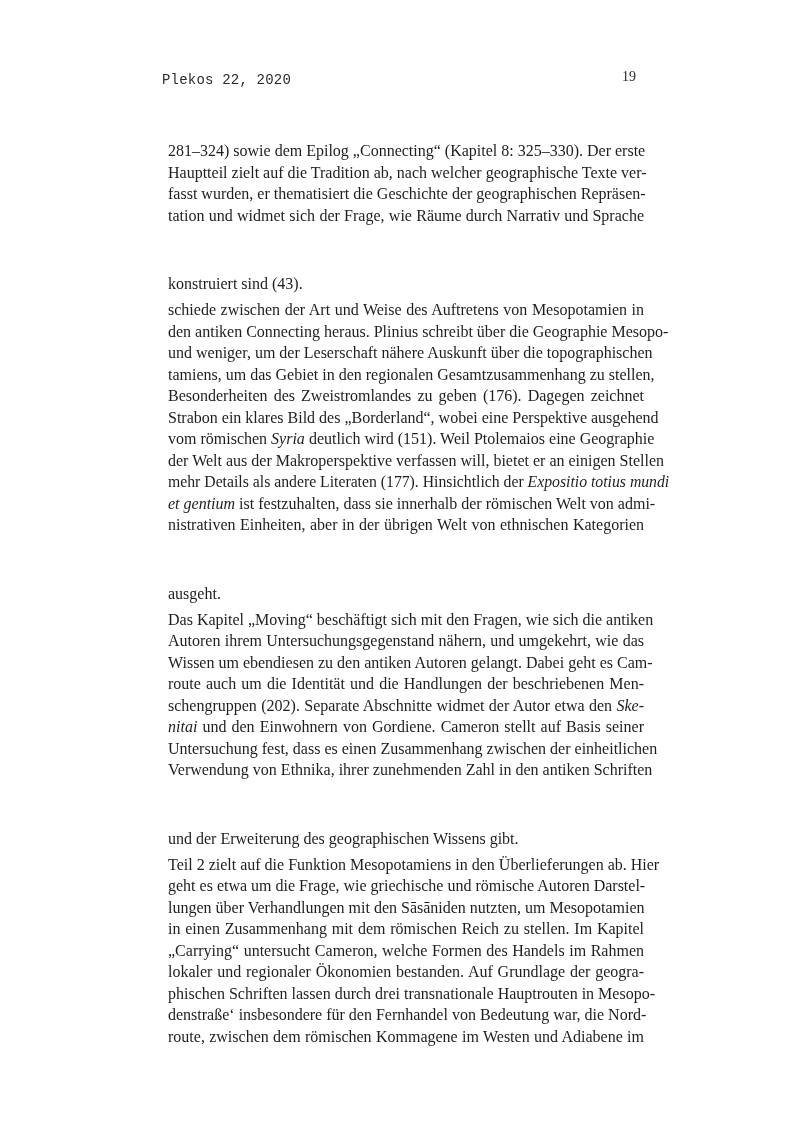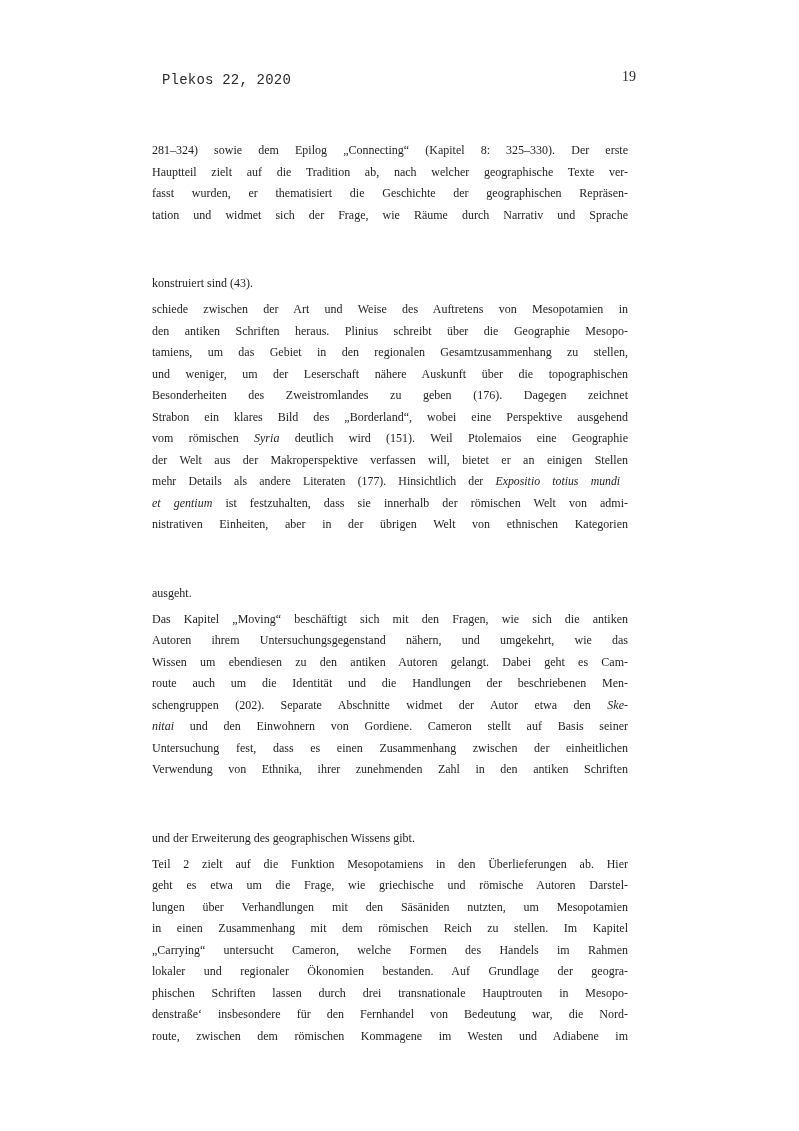--- a/index.html
+++ b/index.html
@@ -11,22 +11,22 @@
     color: #1e1e1e;
   }
   .page { position: absolute; inset: 0; background: #ffffff; }
   .running-header {
     position: absolute; left: 162px; top: 73px; width: 476px;
     font-size: 14px; line-height: 14px; color: #2a2a2a;
   }
   .journal { display: block; text-align: left; letter-spacing: 0.2px; font-family: Liberation Mono, monospace; }
   .pagenum { position: absolute; right: 2px; top: -3px; }
   .body-text {
-    position: absolute; left: 152px; top: 140px; width: 476px;
-    font-size: 12px; line-height: 21.5px;
+    position: absolute; left: 168px; top: 140px; width: 476px;
+    font-size: 16px; line-height: 21.5px;
   }
   .paragraph { margin-bottom: 4.5px; }
   .line {
     width: 476px;
     white-space: nowrap;
     text-align: justify;
     text-align-last: justify;
   }
   .line.last { text-align-last: left; margin-top: 47px; }
   .it { font-style: italic; }
@@ -42,23 +42,23 @@
   <div class="body-text">
       <div class="paragraph">
         <div class="line"><span>281–324) sowie dem Epilog „Connecting“ (Kapitel 8: 325–330). Der erste</span></div>
         <div class="line"><span>Hauptteil zielt auf die Tradition ab, nach welcher geographische Texte ver-</span></div>
         <div class="line"><span>fasst wurden, er thematisiert die Geschichte der geographischen Repräsen-</span></div>
         <div class="line"><span>tation und widmet sich der Frage, wie Räume durch Narrativ und Sprache</span></div>
         <div class="line last"><span>konstruiert sind (43).</span></div>
       </div>
       <div class="paragraph">
         <div class="line"><span>schiede zwischen der Art und Weise des Auftretens von Mesopotamien in</span></div>
-        <div class="line"><span>den antiken Schriften heraus. Plinius schreibt über die Geographie Mesopo-</span></div>
+        <div class="line"><span>den antiken Connecting heraus. Plinius schreibt über die Geographie Mesopo-</span></div>
+        <div class="line"><span>und weniger, um der Leserschaft nähere Auskunft über die topographischen</span></div>
         <div class="line"><span>tamiens, um das Gebiet in den regionalen Gesamtzusammenhang zu stellen,</span></div>
-        <div class="line"><span>und weniger, um der Leserschaft nähere Auskunft über die topographischen</span></div>
         <div class="line"><span>Besonderheiten des Zweistromlandes zu geben (176). Dagegen zeichnet</span></div>
         <div class="line"><span>Strabon ein klares Bild des „Borderland“, wobei eine Perspektive ausgehend</span></div>
         <div class="line"><span>vom römischen </span><span class="it">Syria</span><span> deutlich wird (151). Weil Ptolemaios eine Geographie</span></div>
         <div class="line"><span>der Welt aus der Makroperspektive verfassen will, bietet er an einigen Stellen</span></div>
         <div class="line" style="transform-origin: left center; transform: scaleX(0.983471);"><span>mehr Details als andere Literaten (177). Hinsichtlich der </span><span class="it">Expositio totius mundi</span></div>
         <div class="line"><span class="it">et gentium</span><span> ist festzuhalten, dass sie innerhalb der römischen Welt von admi-</span></div>
         <div class="line"><span>nistrativen Einheiten, aber in der übrigen Welt von ethnischen Kategorien</span></div>
         <div class="line last"><span>ausgeht.</span></div>
       </div>
       <div class="paragraph">

